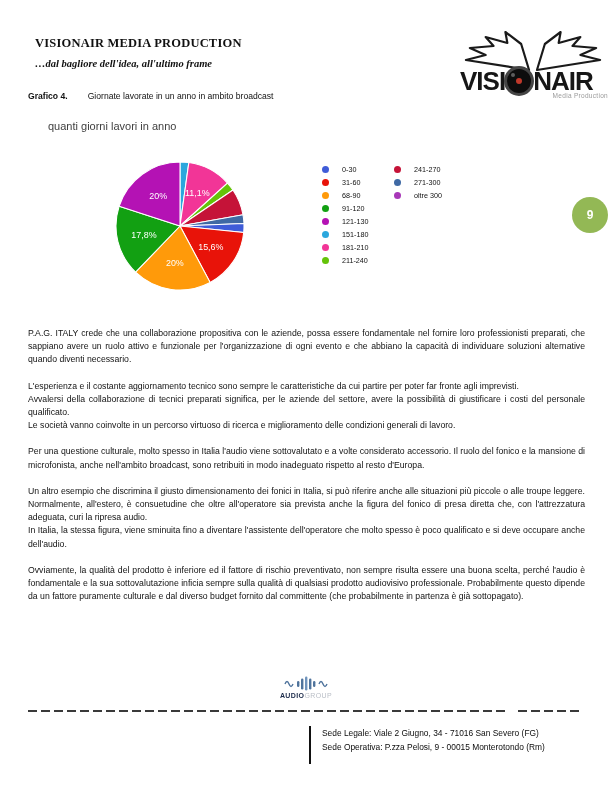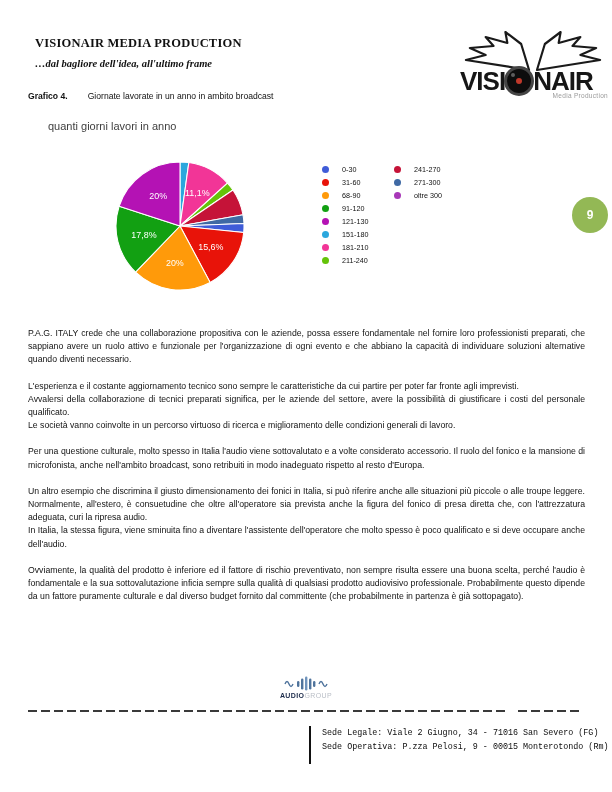--- a/index.html
+++ b/index.html
@@ -56,21 +56,21 @@
   .dash{position:absolute;top:710px;height:2px;
         background:repeating-linear-gradient(90deg,#3a3a3a 0 9px,transparent 9px 13px);}
   .dash-left{left:28px;width:477px;}
   .dash-right{left:518px;width:65px;}
 
   
   .footer-left{position:absolute;left:38px;top:728px;}
   .footer-left .f1{font-size:8.3px;font-weight:bold;color:#0c0c0c;}
   .footer-left .f2{font-size:7.9px;color:#0c0c0c;margin-top:5px;}
   .footer-divider{position:absolute;left:309px;top:726px;width:2px;height:38px;background:#111;}
-  .footer-right{position:absolute;left:322px;top:728px;font-family:Liberation Mono, monospace;font-size:8.4px;color:#0c0c0c;}
+  .footer-right{position:absolute;left:322px;top:728px;font-family:Liberation Sans, sans-serif;font-size:8.4px;color:#0c0c0c;}
   .footer-right .f2{margin-top:4px;}
 </style>
 </head>
 <body>
 
 <div class="page">
 
   <div class="masthead">
     <div class="company">VISIONAIR MEDIA PRODUCTION</div>
     <div class="tagline">…dal bagliore dell'idea, all'ultimo frame</div>

